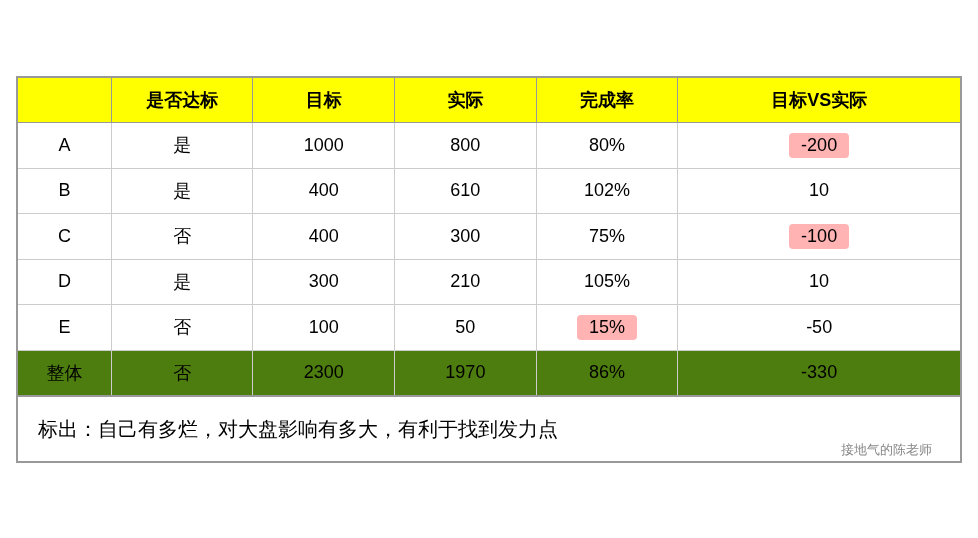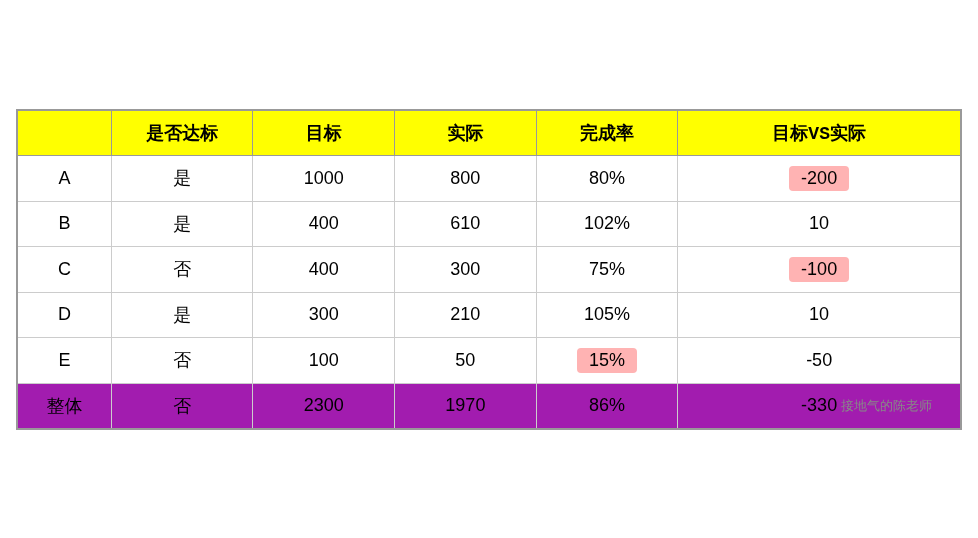--- a/index.html
+++ b/index.html
@@ -32,33 +32,32 @@
       font-size: 18px;
     }
 
     thead tr th {
       background-color: #ffff00;
       border: 1.5px solid #999;
       padding: 10px 8px;
       text-align: center;
       font-weight: bold;
       color: #000;
-      font-family: Liberation Mono, monospace;
     }
 
     tbody tr td {
       border: 1.5px solid #ccc;
       padding: 10px 8px;
       text-align: center;
       color: #000;
       background-color: #ffffff;
     }
 
     tbody tr.summary-row td {
-      background-color: #a21caf;
+      background-color: #4d7c0f;
     }
 
     .cell-highlight-red {
       background-color: #ffb3b3;
       border-radius: 4px;
       display: inline-block;
       padding: 2px 12px;
       color: #000000;
     }
 
@@ -76,21 +75,21 @@
       border-top: none;
       padding: 16px 20px;
       font-size: 20px;
       color: #000;
       background: #ffffff;
       line-height: 1.6;
     }
 
     .watermark {
       position: absolute;
-      bottom: 15px;
+      bottom: 4px;
       right: 30px;
       font-size: 13px;
       color: #888;
     }
 
     .wrapper {
       width: 100%;
       position: relative;
     }
   </style>
@@ -154,15 +153,18 @@
           <td>整体</td>
           <td>否</td>
           <td>2300</td>
           <td>1970</td>
           <td>86%</td>
           <td>-330</td>
         </tr>
       </tbody>
   </table>
 
+  <div class="note-box">
+    <span>标出：自己有多烂，对大盘影响有多大，有利于找到发力点</span>
+  </div>
 
   <div class="watermark">接地气的陈老师</div>
 </div>
 
 </body></html>

